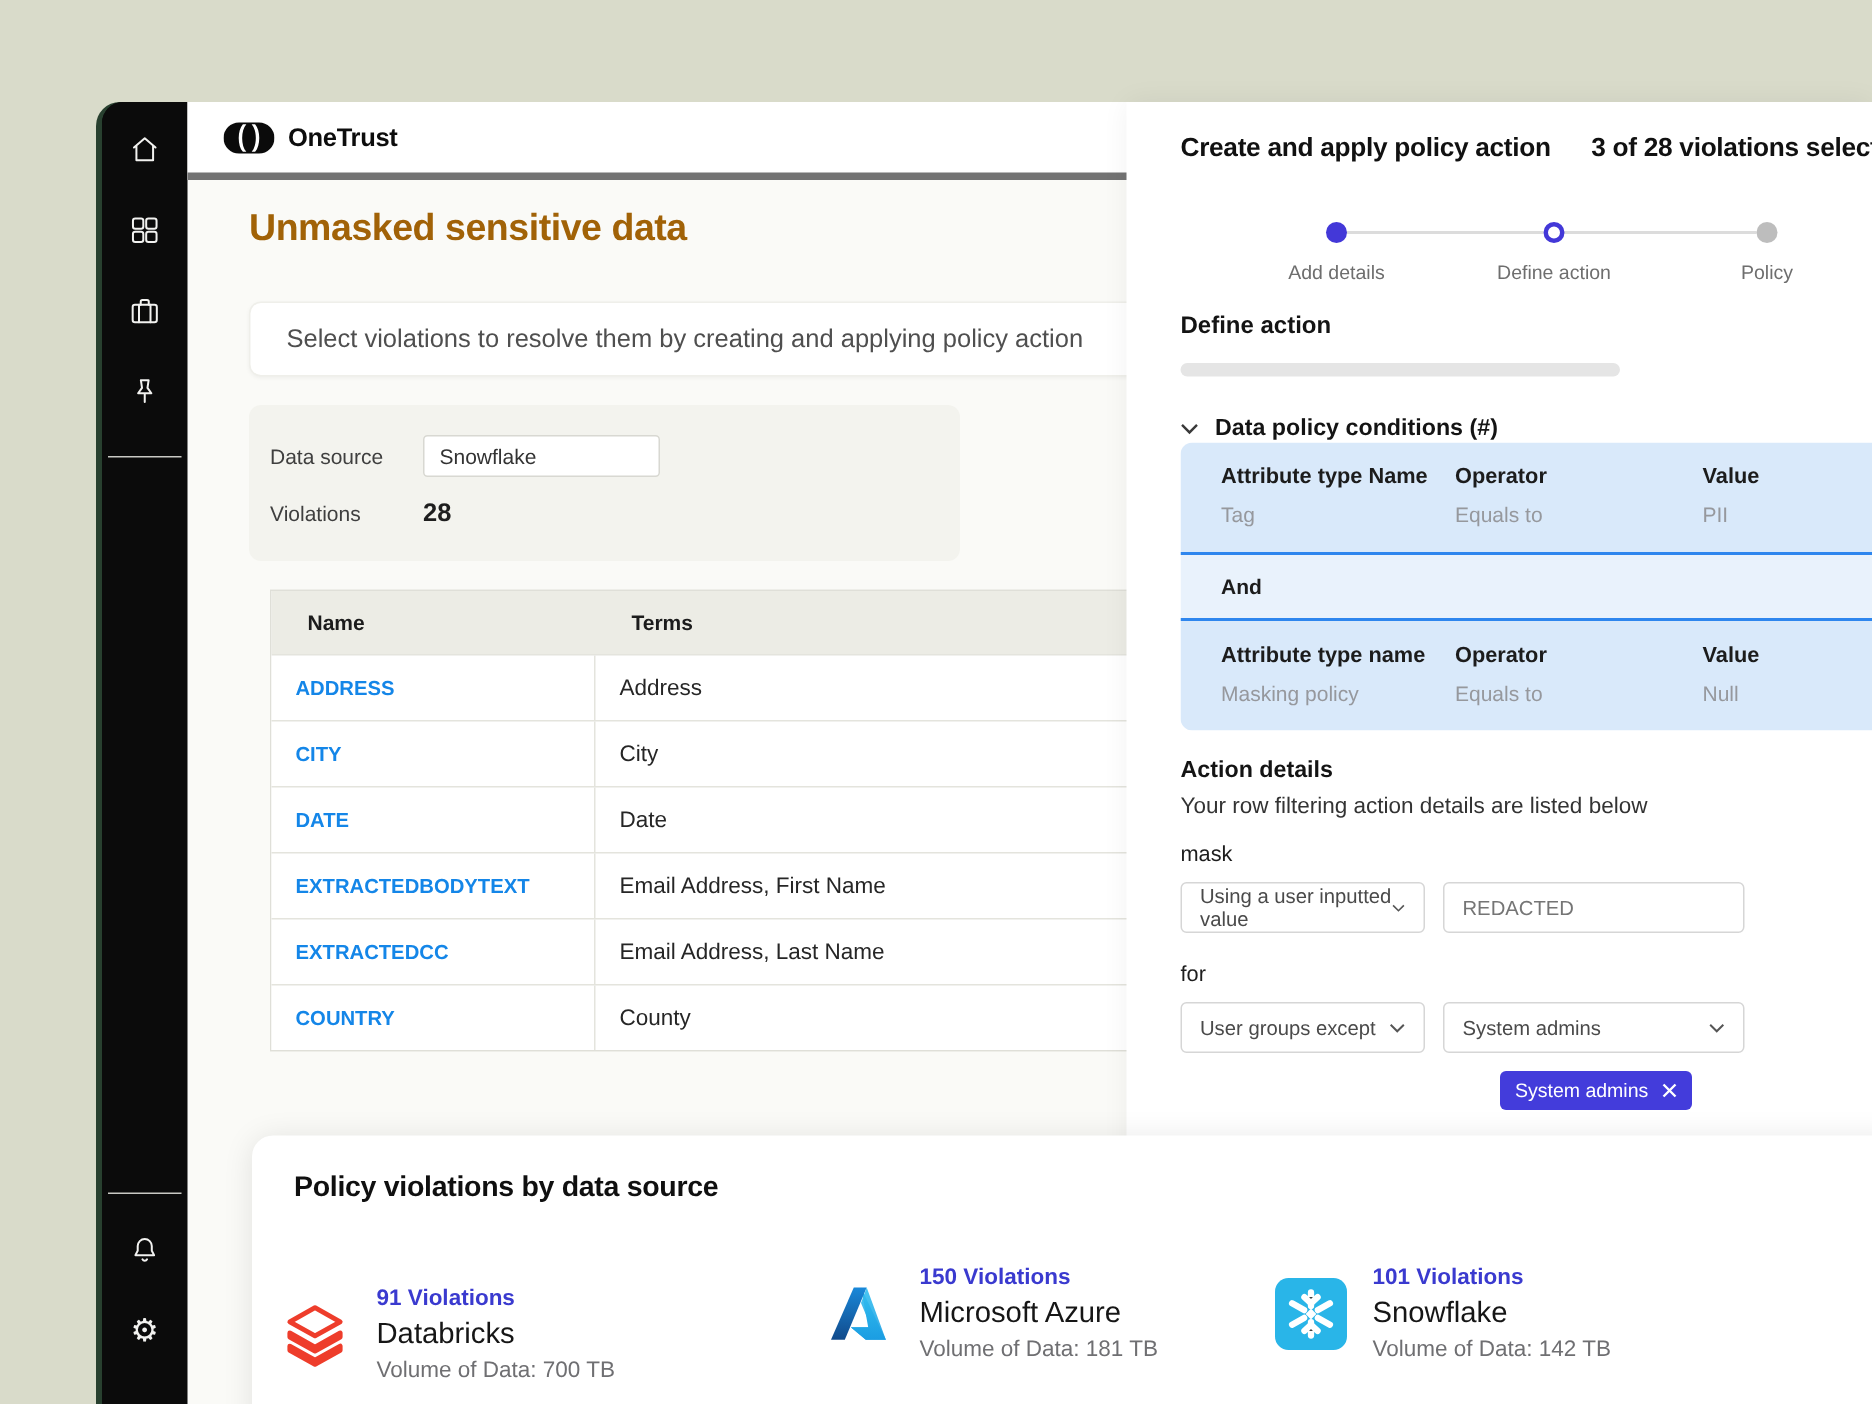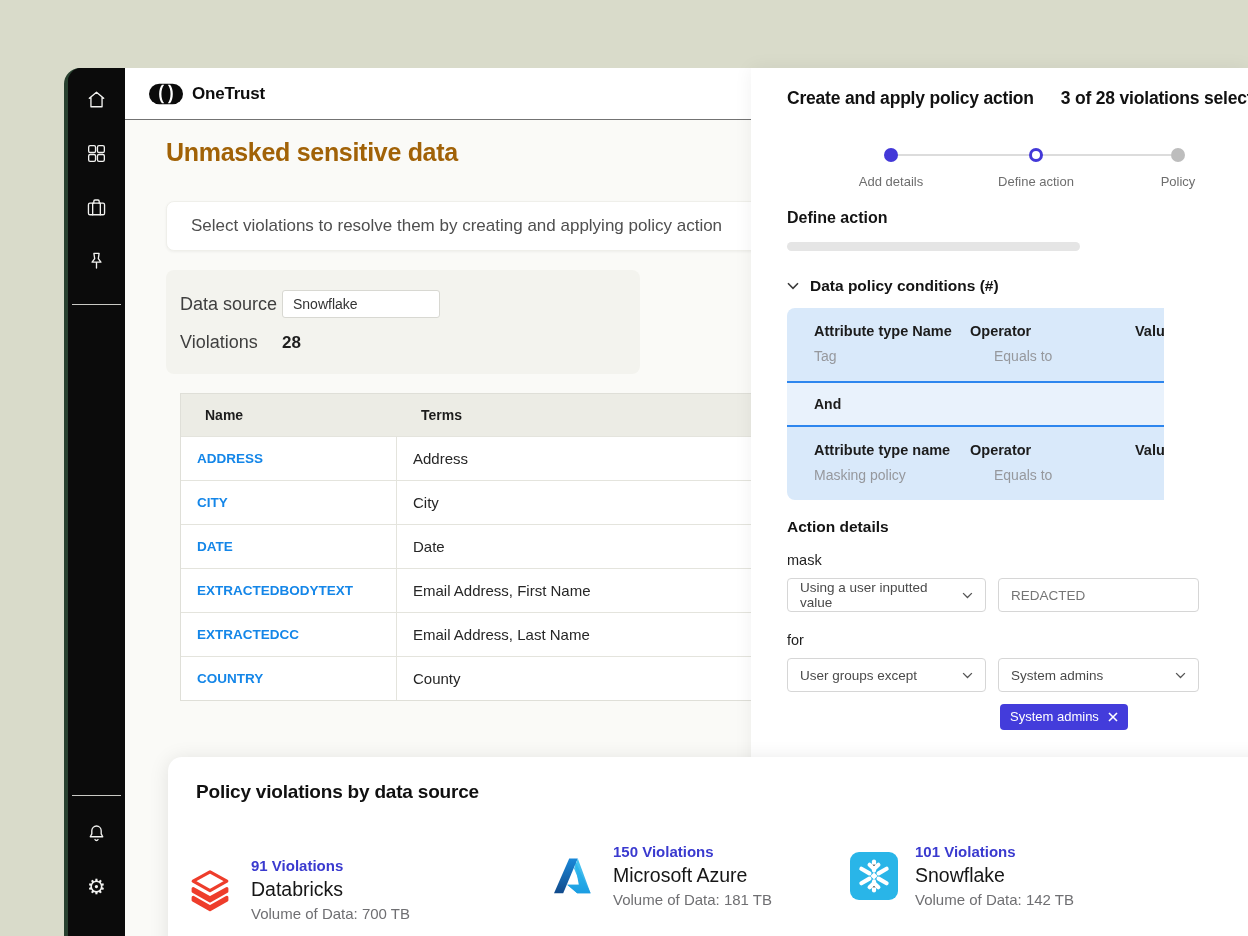--- a/index.html
+++ b/index.html
@@ -15,30 +15,30 @@
   .sidebar { position:absolute; left:0; top:0; width:57px; height:100%; background:#0B0B0B; display:flex; flex-direction:column; align-items:center; padding:18px 0 36px; }
   .sb-btn { width:26px; height:26px; margin-bottom:28px; display:flex; align-items:center; justify-content:center; cursor:pointer; }
   .sb-btn svg { width:23px; height:23px; stroke:#F2F2F0; stroke-width:1.4; fill:none; stroke-linejoin:round; stroke-linecap:round; }
   .sb-divider { width:49px; height:1px; background:#C9C9C4; margin:2px 0 0; }
   .sb-spacer { flex:1; }
   .sb-gear { font-family:"DejaVu Sans", sans-serif; color:#F2F2F0; font-size:21px; line-height:1; }
   .sb-btn.last { margin-bottom:0; }
 
   
   .content { position:absolute; left:57px; top:0; right:0; bottom:0; background:#FAFAF7; }
-  .topbar { height:52px; background:#FFFFFF; border-bottom:1px solid #737373; display:flex; align-items:center; padding-left:24px; gap:10px; }
+  .topbar { height:52px; background:#FFFFFF; border-bottom:5px solid #737373; display:flex; align-items:center; padding-left:24px; gap:10px; }
   .brand { display:flex; align-items:center; gap:9px; cursor:pointer; }
   .brand-name { font-size:17px; font-weight:700; color:#0D0D0D; letter-spacing:-0.2px; }
 
   .main { position:absolute; left:0; top:52px; right:0; bottom:0; padding-left:41px; overflow:hidden; }
   .page-title { margin-top:18px; font-size:25px; font-weight:700; color:#a16207; letter-spacing:-0.3px; }
   .banner { margin-top:34px; width:880px; height:50px; background:#FFFFFF; border:1px solid #EFEFEA; border-radius:8px; box-shadow:0 1px 3px rgba(0,0,0,.05); display:flex; align-items:center; padding:0 24px; font-size:17px; color:#4F4F4F; }
   .filter-panel { margin-top:19px; width:474px; height:104px; background:#F3F3EE; border-radius:8px; padding:20px 14px 0 14px; }
   .filter-row { display:flex; align-items:center; margin-bottom:14px; }
-  .filter-label { width:102px; font-size:18px; color:#3F3F3F; }
+  .filter-label { width:102px; font-size:14px; color:#3F3F3F; }
   .filter-input { width:158px; height:28px; background:#FFF; border:1px solid #D8D8D2; border-radius:3px; font-size:14px; color:#333; padding:0 10px; font-family:"Liberation Sans", sans-serif; }
   .filter-value { font-size:17px; font-weight:700; color:#1E1E1E; }
 
   .section-title { margin:34px 0 0 14px; font-size:16px; font-weight:700; color:#141414; }
   .vtable { margin:19px 0 0 14px; width:706px; border:1px solid #DFDFD8; background:#fff; }
   .vt-head { display:grid; grid-template-columns:216px 1fr; background:#ECECE5; }
   .vt-head > div { padding:13px 24px; font-size:14px; font-weight:700; color:#1C1C1C; }
   .vt-row { display:grid; grid-template-columns:216px 1fr; border-top:1px solid #E4E4DD; background:#fff; }
   .vt-name { padding:14px 16px; font-size:13.5px; font-weight:700; color:#1486E8; border-right:1px solid #E4E4DD; cursor:pointer; }
   .vt-term { padding:13px 16px; font-size:15px; color:#262626; }
@@ -51,32 +51,32 @@
   .step-dot { position:absolute; top:1px; width:14px; height:14px; border-radius:50%; cursor:pointer; }
   .dot-complete { background:#4338D8; }
   .dot-current { background:#fff; border:3.5px solid #4338D8; }
   .dot-upcoming { background:#BDBDBD; }
   .step-label { position:absolute; top:27px; transform:translateX(-50%); font-size:13px; color:#6E6E6E; white-space:nowrap; }
   .define-action { margin-top:14px; font-size:16px; font-weight:700; color:#141414; }
   .progress { margin-top:15px; width:293px; height:9px; border-radius:5px; background:#E5E5E5; }
   .cond-toggle { margin-top:26px; display:flex; align-items:center; gap:11px; cursor:pointer; }
   .cond-toggle svg { width:12px; height:8px; stroke:#3A3A3A; stroke-width:1.6; fill:none; }
   .cond-toggle-label { font-size:15.5px; font-weight:700; color:#141414; }
-  .cond-box { margin-top:13px; width:377px; border-radius:8px 0 0 8px; overflow:hidden; }
+  .cond-box { width:461px; border-radius:8px 0 0 8px; overflow:hidden; }
   .cond-sec { background:#D9E9FA; padding:15px 0 17px 27px; }
   .cond-grid { display:grid; grid-template-columns:156px 165px 1fr; }
   .cond-grid.h > div { font-size:14.5px; font-weight:600; color:#1C1C1C; }
-  .cond-grid.v { margin-top:9px;gap:24px; }
+  .cond-grid.v { margin-top:9px; }
   .cond-grid.v > div { font-size:14px; color:#96989D; }
   .cond-and { background:#E9F2FC; border-top:2px solid #2E86EE; border-bottom:2px solid #2E86EE; padding:13px 0 13px 27px; font-size:14px; font-weight:700; color:#1C1C1C; }
   .action-details-title { margin-top:18px; font-size:15.5px; font-weight:700; color:#141414; }
   .action-details-sub { margin-top:6px; font-size:15px; color:#333; }
   .field-label { margin-top:16px; font-size:14.5px; color:#1E1E1E; }
   .ctrl-row { margin-top:10px; display:flex; gap:12px; }
-  .select { width:199px; height:34px; border:1px solid #D6D6D6; border-radius:4px; background:#fff; display:flex; align-items:center; justify-content:space-between; padding:0 12px; font-size:13.5px; color:#4A4A4A; cursor:pointer; }
+  .select { width:163px; height:34px; border:1px solid #D6D6D6; border-radius:4px; background:#fff; display:flex; align-items:center; justify-content:space-between; padding:0 12px; font-size:13.5px; color:#4A4A4A; cursor:pointer; }
   .select svg { width:11px; height:7px; stroke:#555; stroke-width:1.5; fill:none; }
   .text-input { width:201px; height:34px; border:1px solid #D6D6D6; border-radius:4px; padding:0 12px; font-size:13.5px; color:#757575; font-family:"Liberation Sans", sans-serif; }
   .tag { margin:12px 0 0 213px; display:inline-flex; align-items:center; gap:9px; background:#433CDB; color:#fff; border-radius:4px; padding:5px 10px 6px; font-size:13px; }
   .tag svg { width:10px; height:10px; stroke:#fff; stroke-width:1.6; cursor:pointer; }
 
   
   .bottom-card { position:absolute; left:168px; top:757px; right:-24px; bottom:-24px; background:#fff; border-radius:14px; z-index:9; box-shadow:0 2px 20px rgba(0,0,0,.10); padding:24px 0 0 28px; }
   .bc-title { font-size:19px; font-weight:800; color:#101010; letter-spacing:-0.2px; }
   .bc-items { margin-top:26px; display:flex; margin-left:-10px; }
   .src-item { display:flex; align-items:center; gap:17px; cursor:pointer; }
@@ -245,20 +245,21 @@
         </div>
         <div class="cond-grid v">
           <div>Masking policy</div>
           <div>Equals to</div>
           <div>Null</div>
         </div>
       </div>
     </div>
 
     <div class="action-details-title">Action details</div>
+    <div class="action-details-sub">Your row filtering action details are listed below</div>
 
     <div class="field-label">mask</div>
     <div class="ctrl-row">
       <div class="select">
         <span>Using a user inputted value</span>
         <svg viewBox="0 0 12 8">
             <path d="M1 1.3 L6 6.3 L11 1.3"></path>
           </svg>
       </div>
       <input class="text-input" value="REDACTED" style="">

